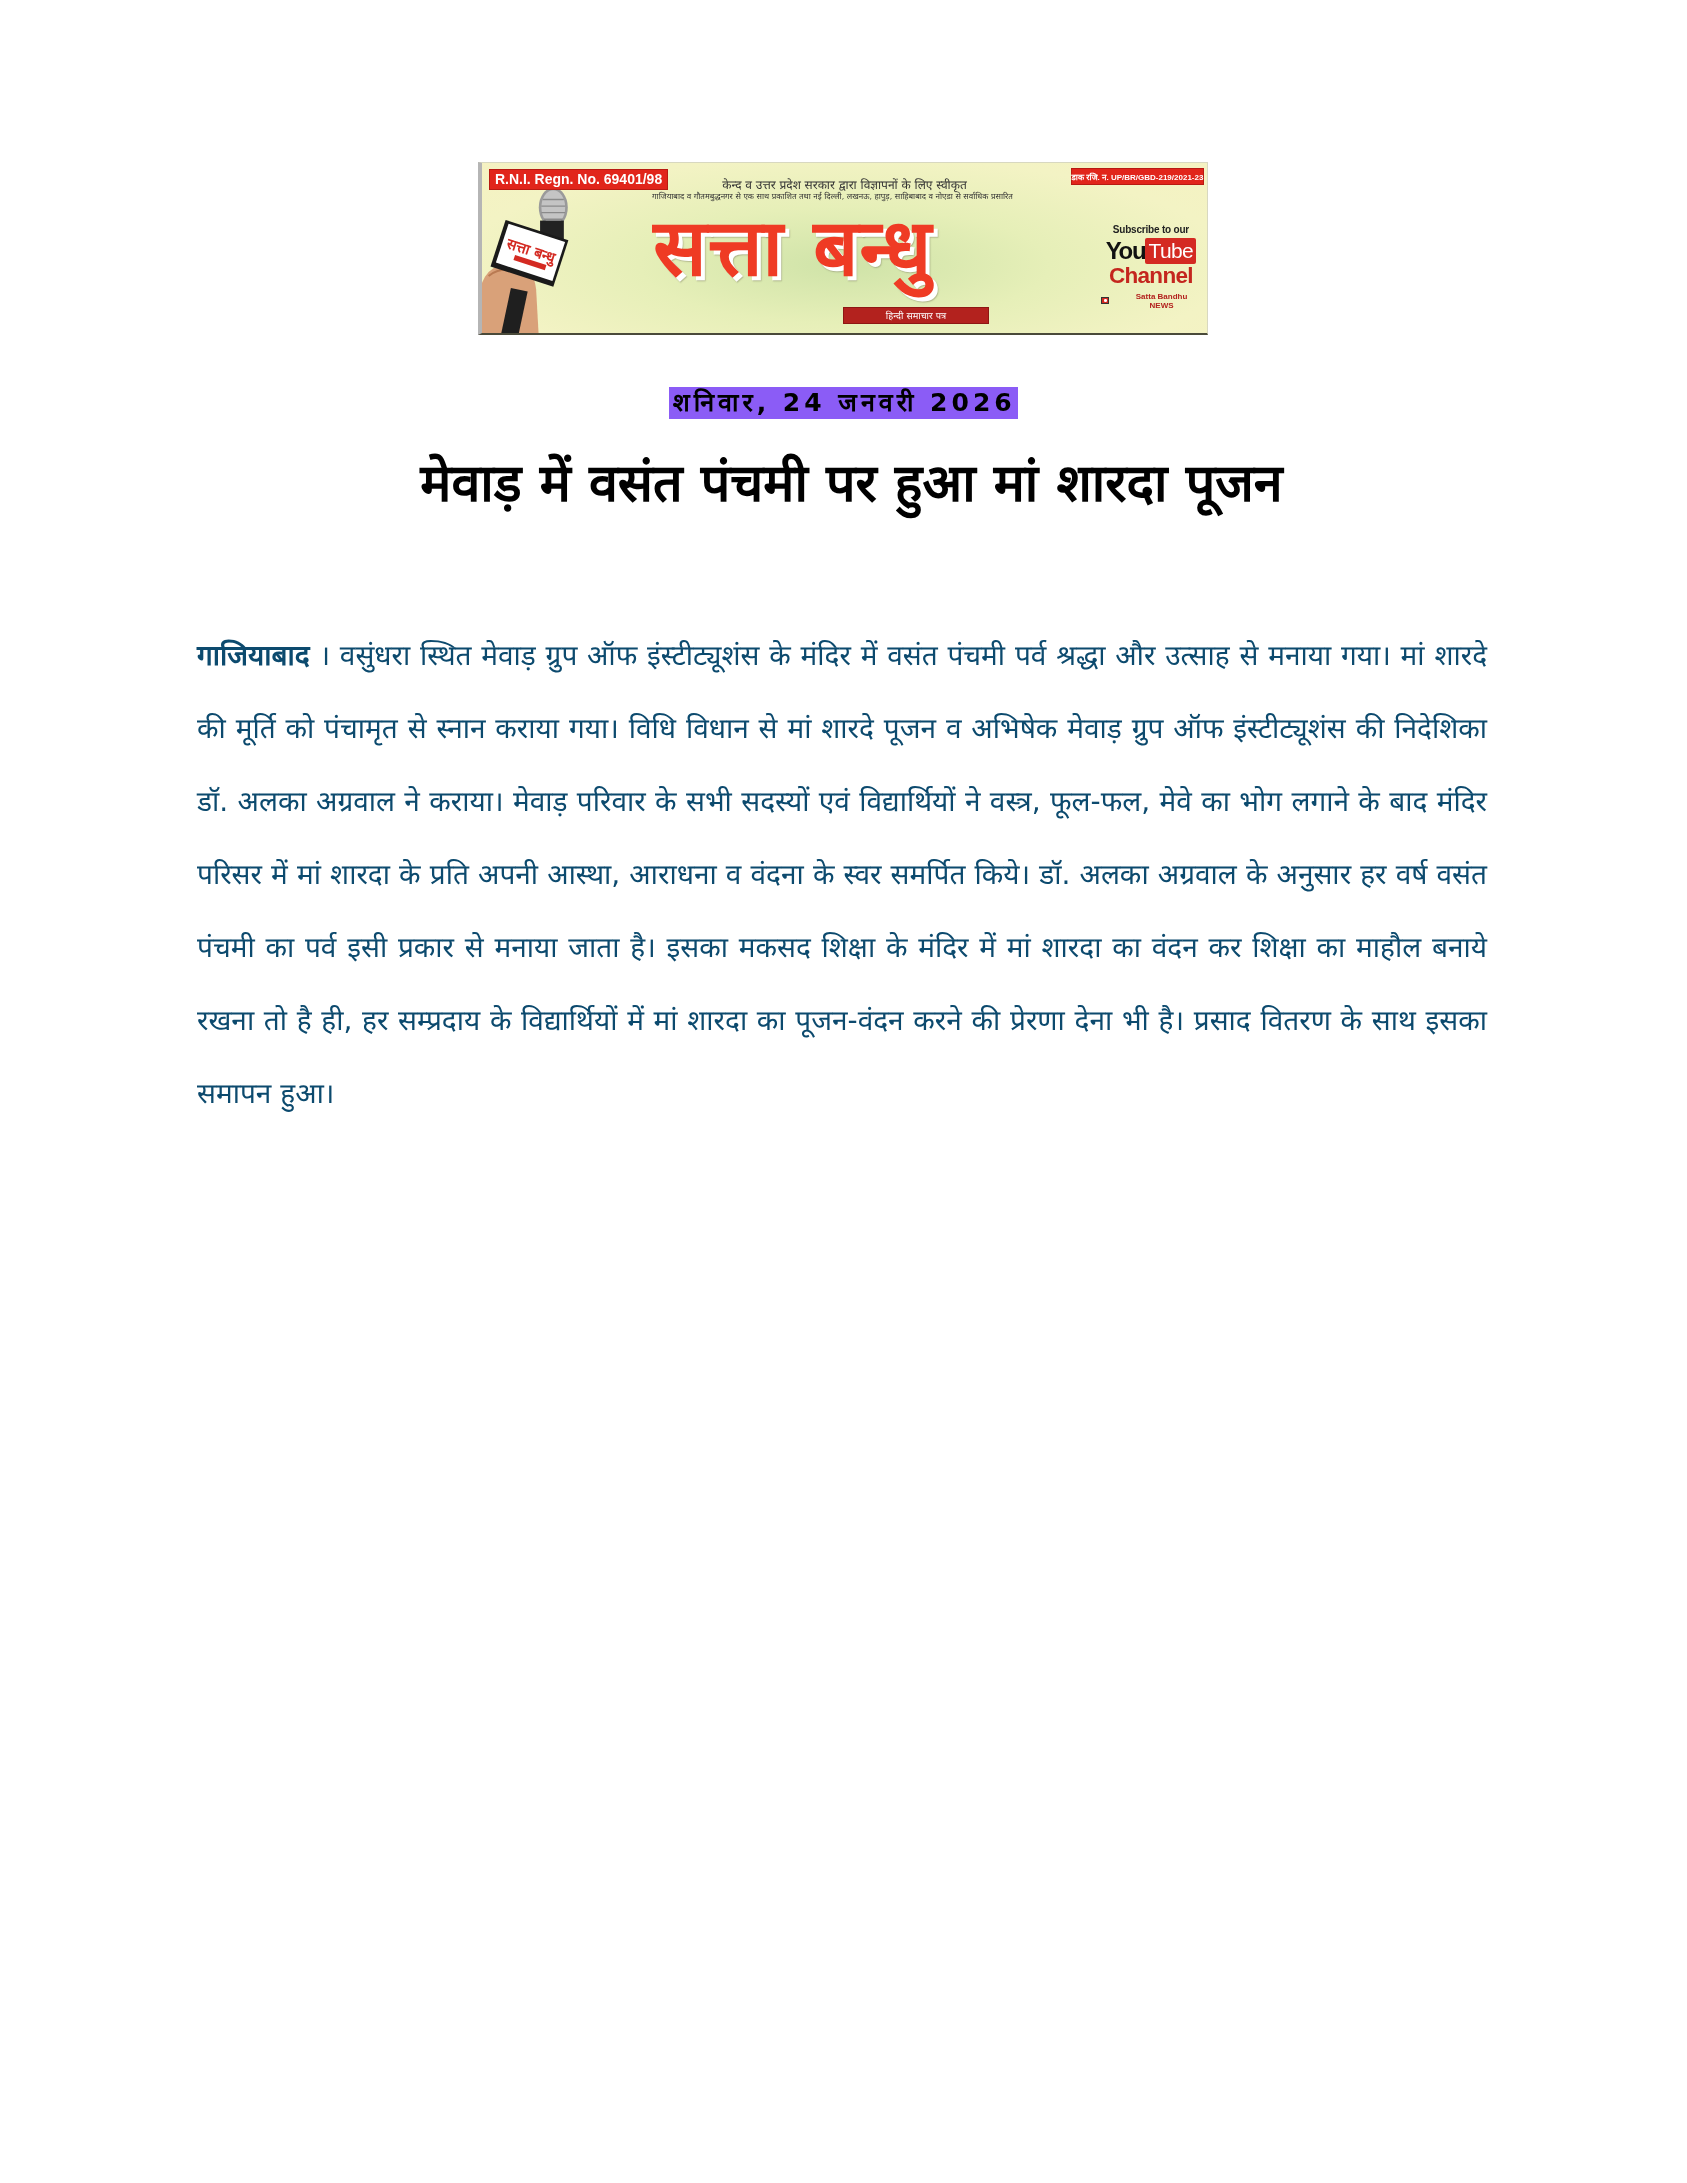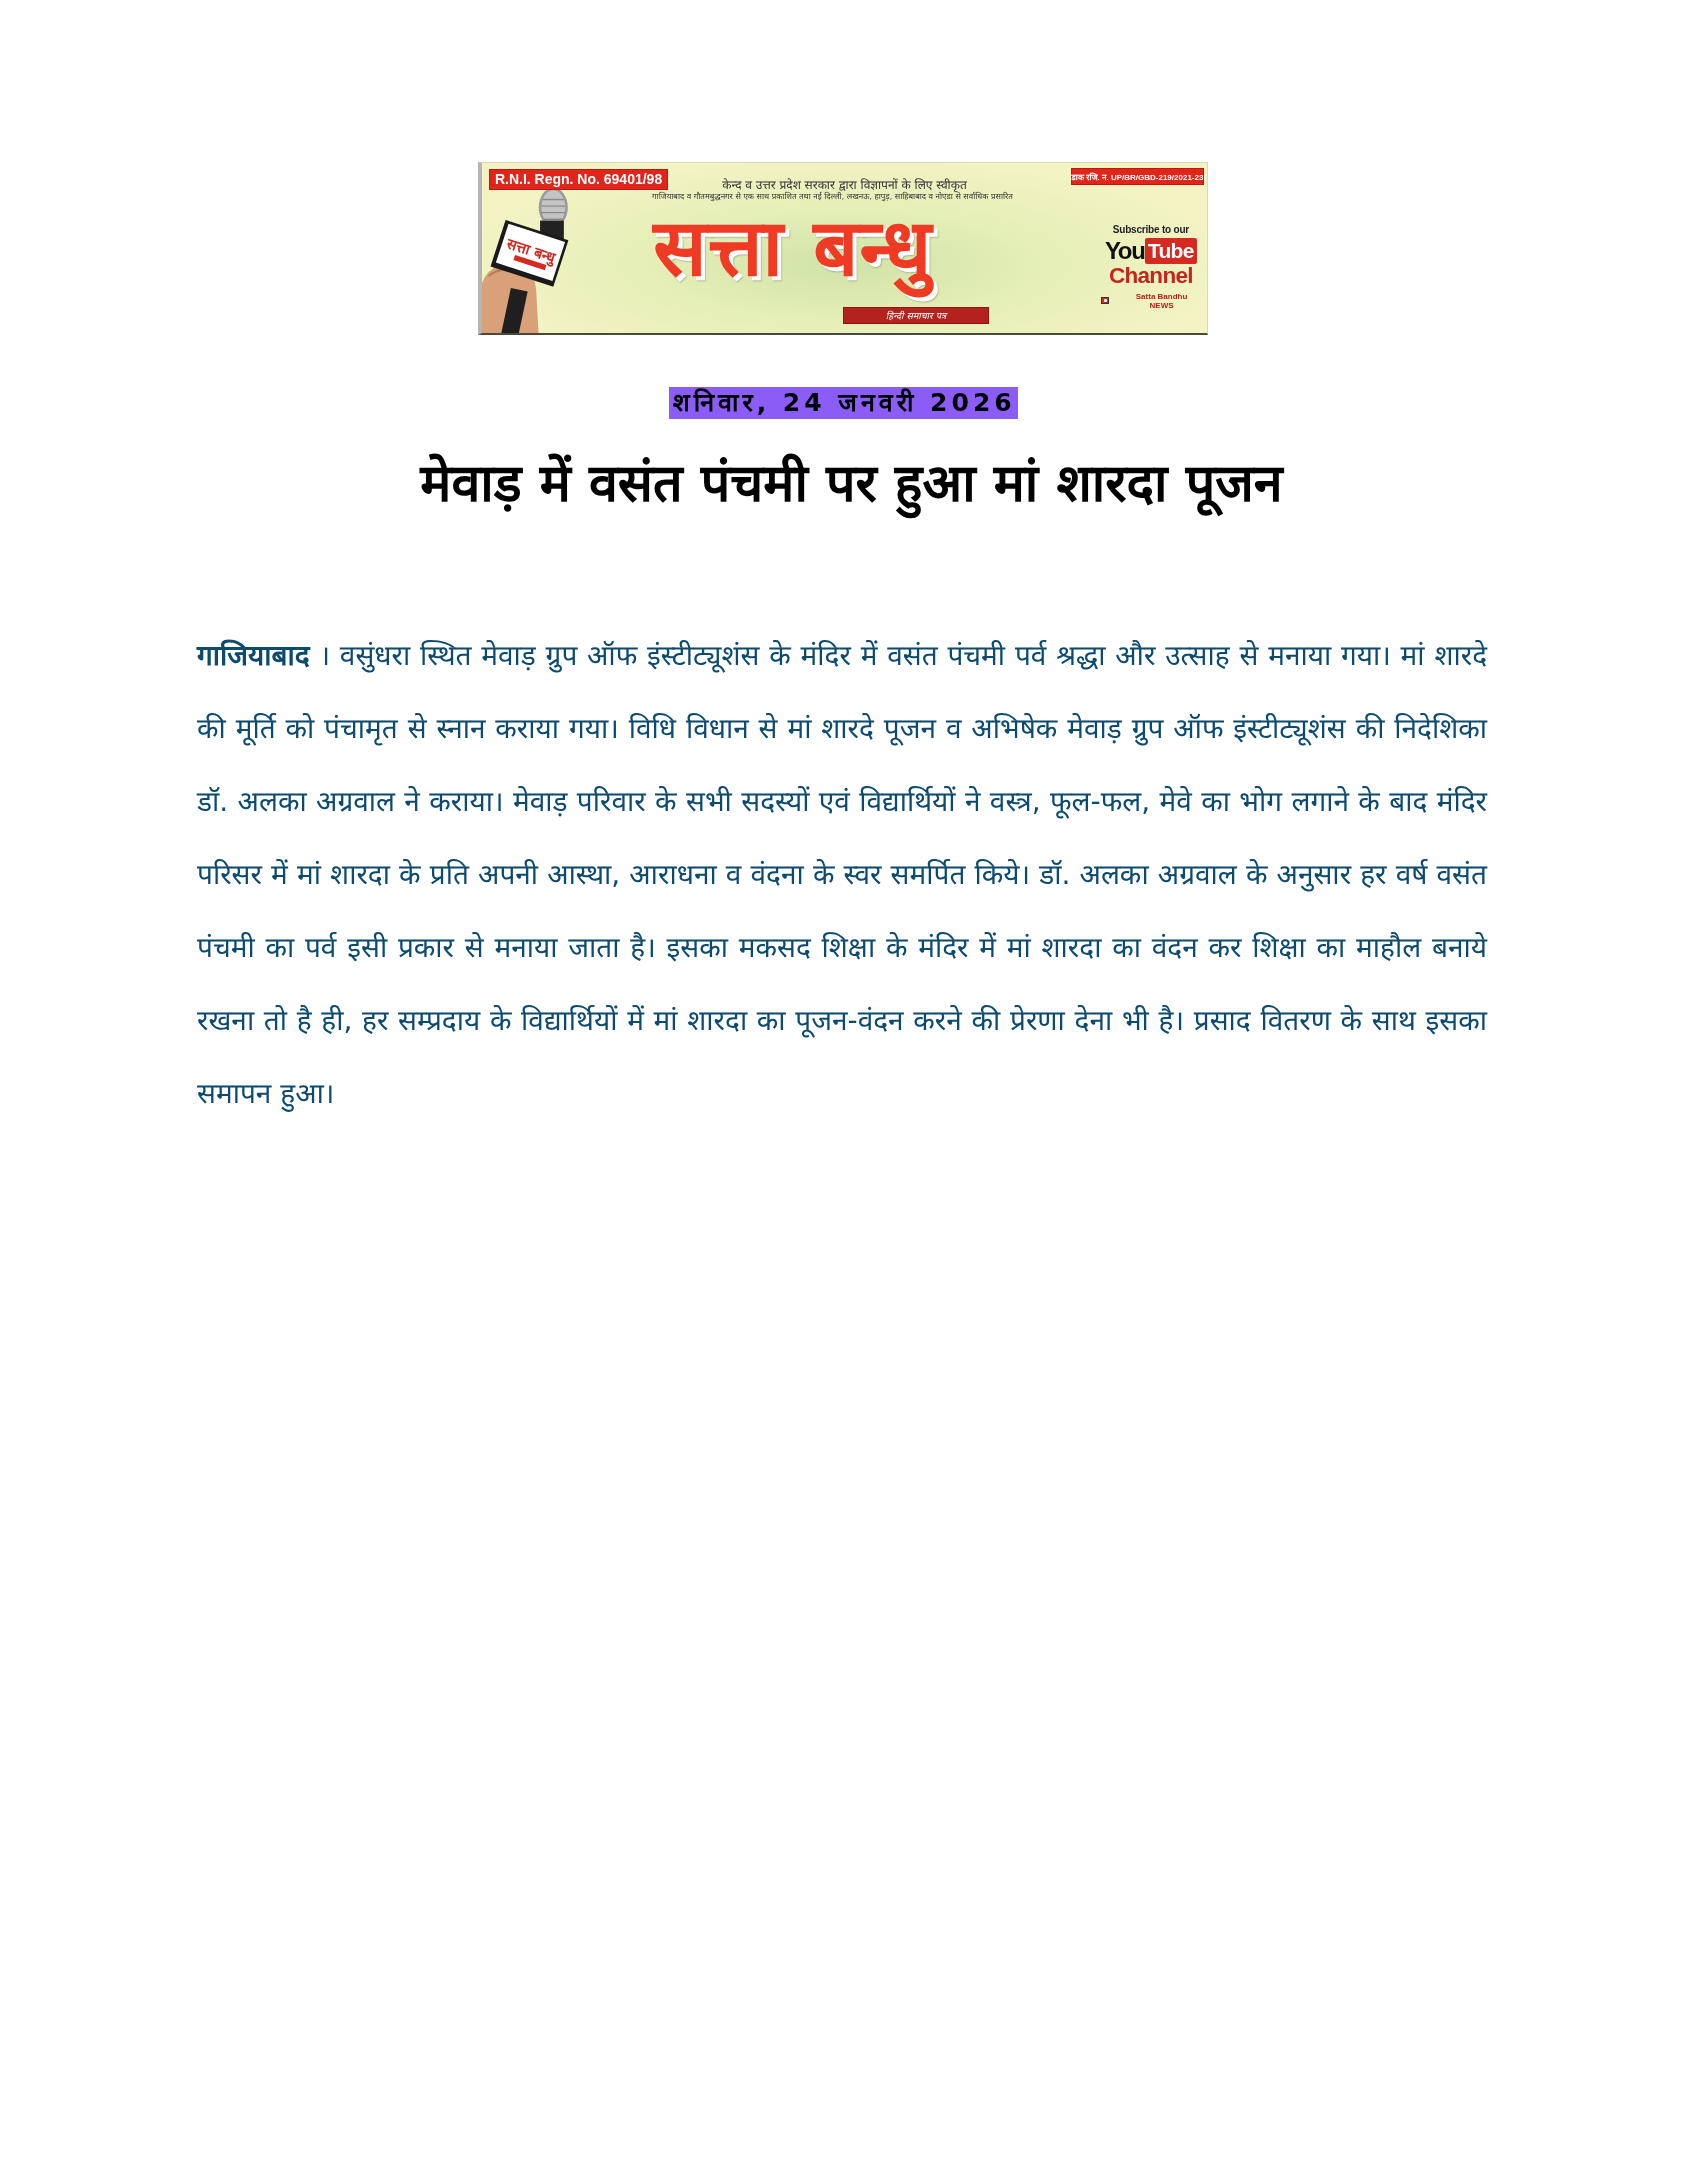--- a/index.html
+++ b/index.html
@@ -105,21 +105,20 @@
       top: 144px;
       width: 146px;
       height: 17px;
       background: #b3221e;
       border: 0.7px solid #8e1714;
       color: #fff;
       font-family: "DejaVu Serif", serif;
       font-size: 9.3px;
       text-align: center;
       line-height: 16px;
-      font-style: italic;
     }
     .yt-block {
       position: absolute;
       right: 6.6px;
       top: 61px;
       width: 99px;
       text-align: center;
       font-family: "Liberation Sans", sans-serif;
     }
     .yt-subscribe {
@@ -137,21 +136,21 @@
     }
     .yt-you {
       font-size: 24px;
       font-weight: bold;
       color: #111;
       letter-spacing: -1.3px;
       line-height: 1;
     }
     .yt-tube {
       font-size: 21px;
-      font-weight: bold;
+      font-weight: normal;
       color: #fff;
       background: #d42a22;
       border-radius: 2px;
       padding: 0 3.3px;
       line-height: 26.5px;
       letter-spacing: -0.7px;
     }
     .yt-channel {
       font-size: 22.5px;
       font-weight: bold;

